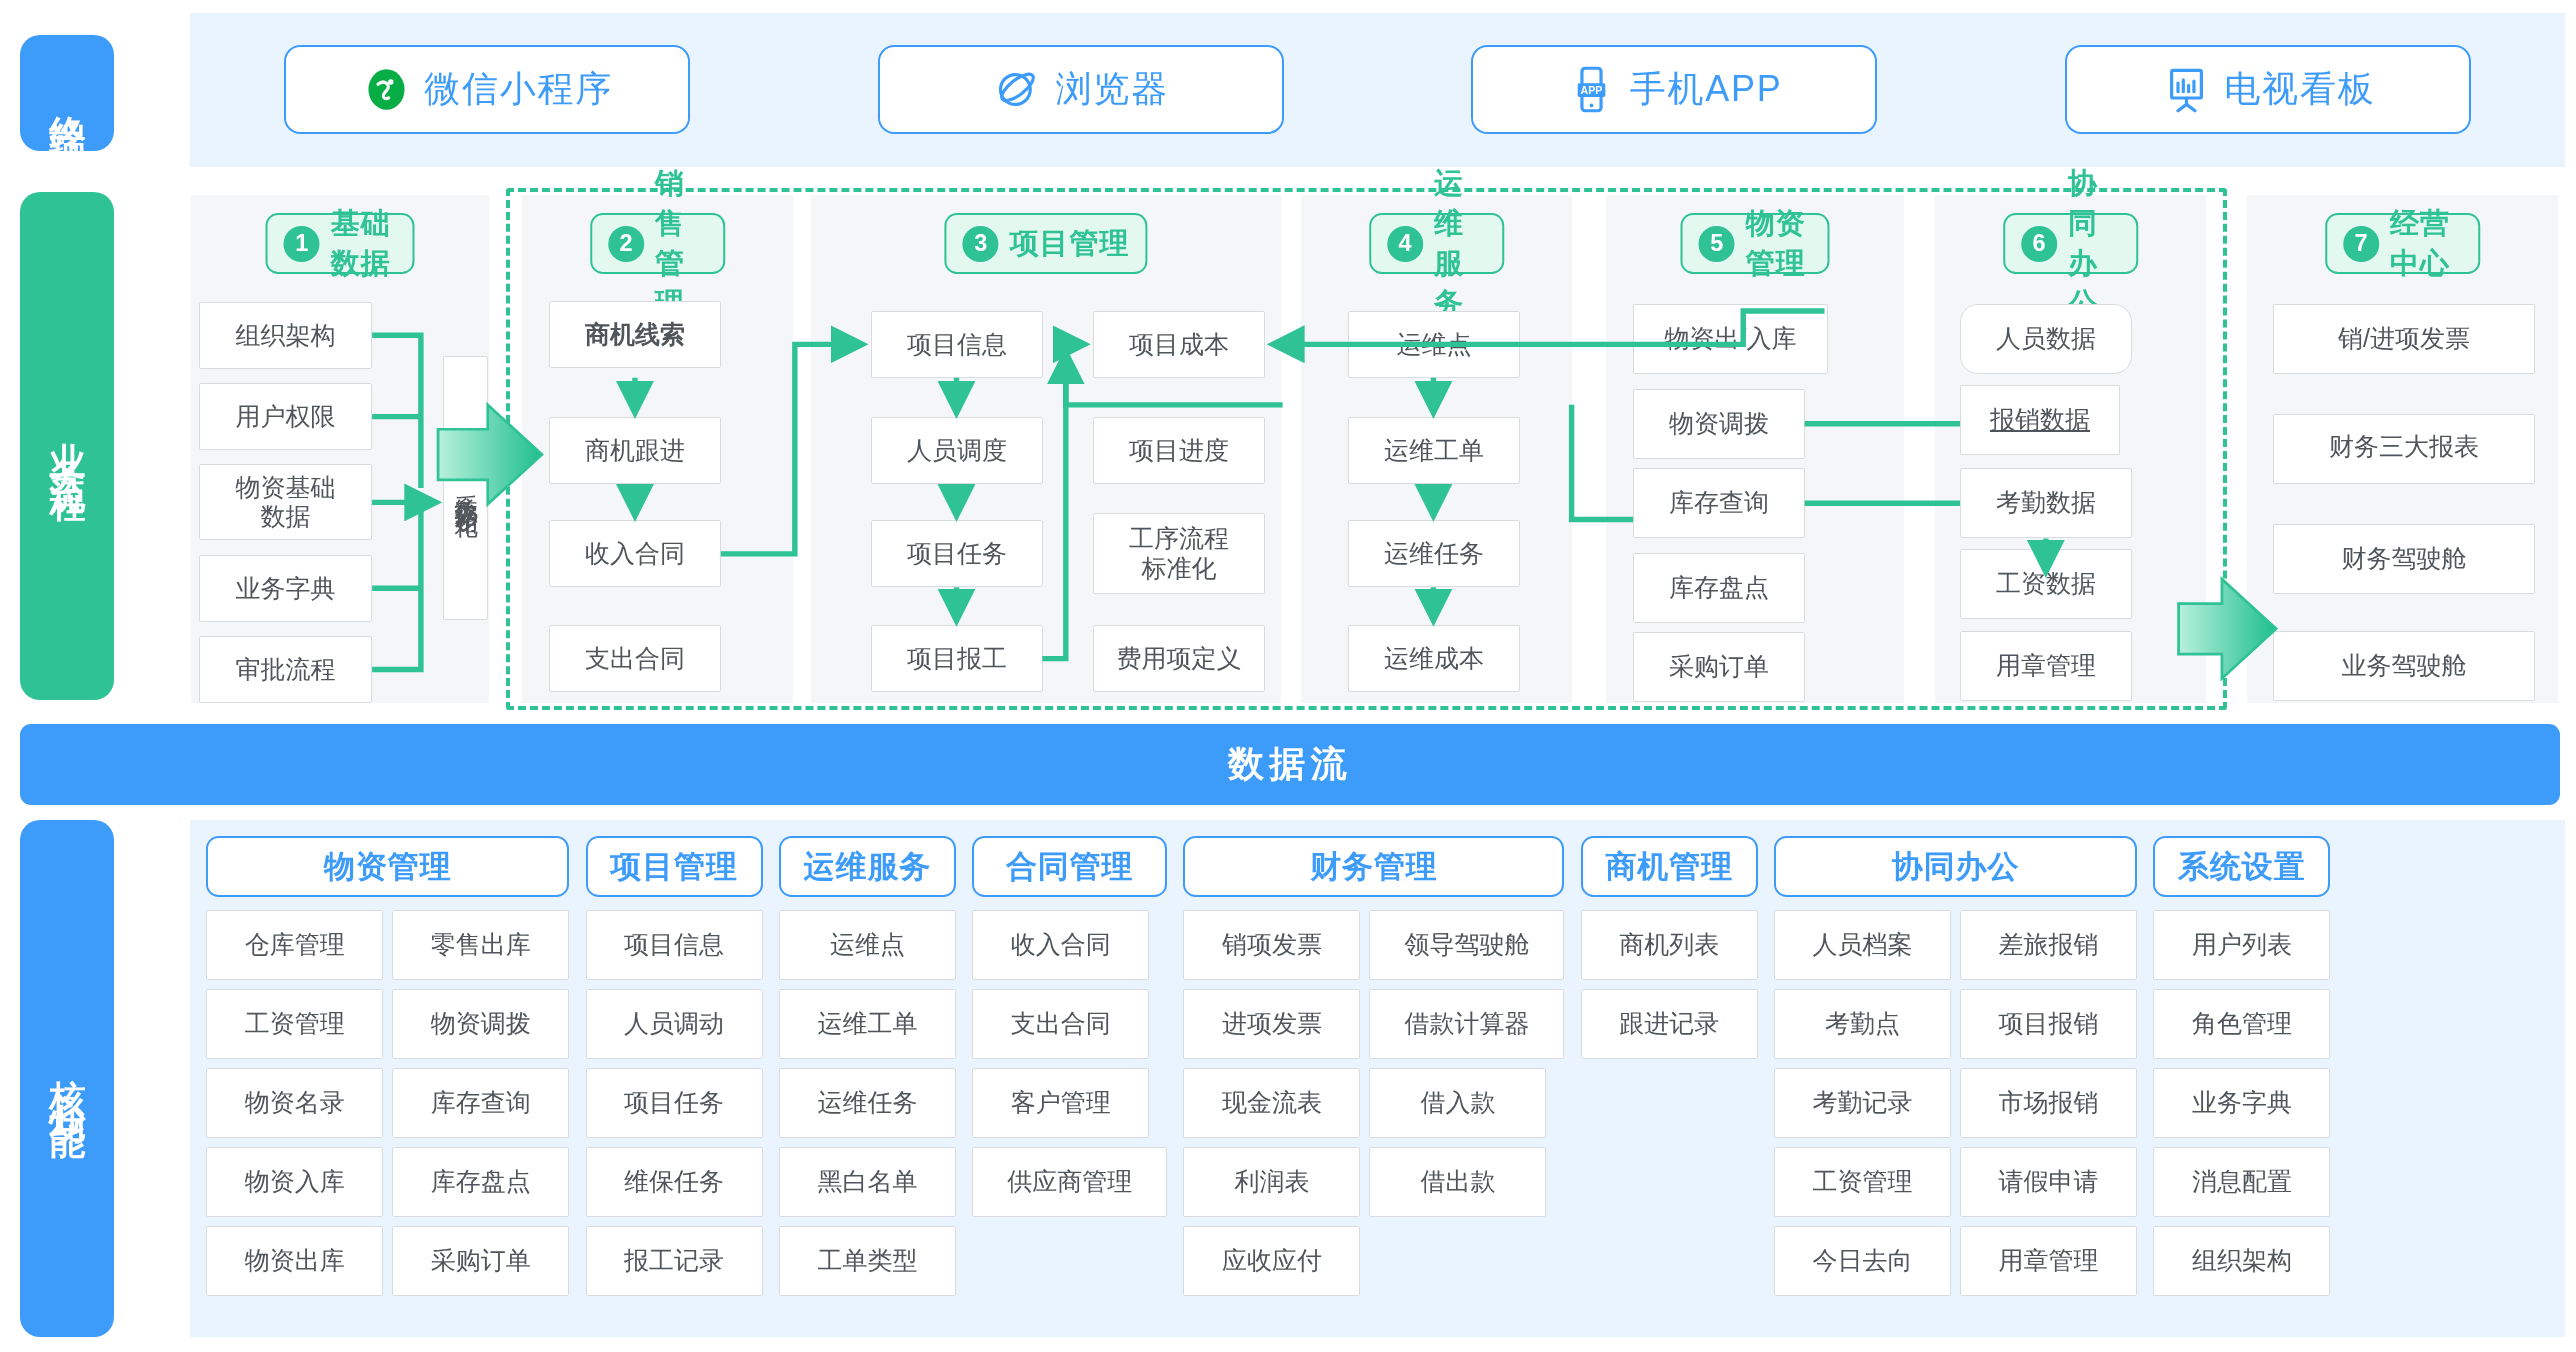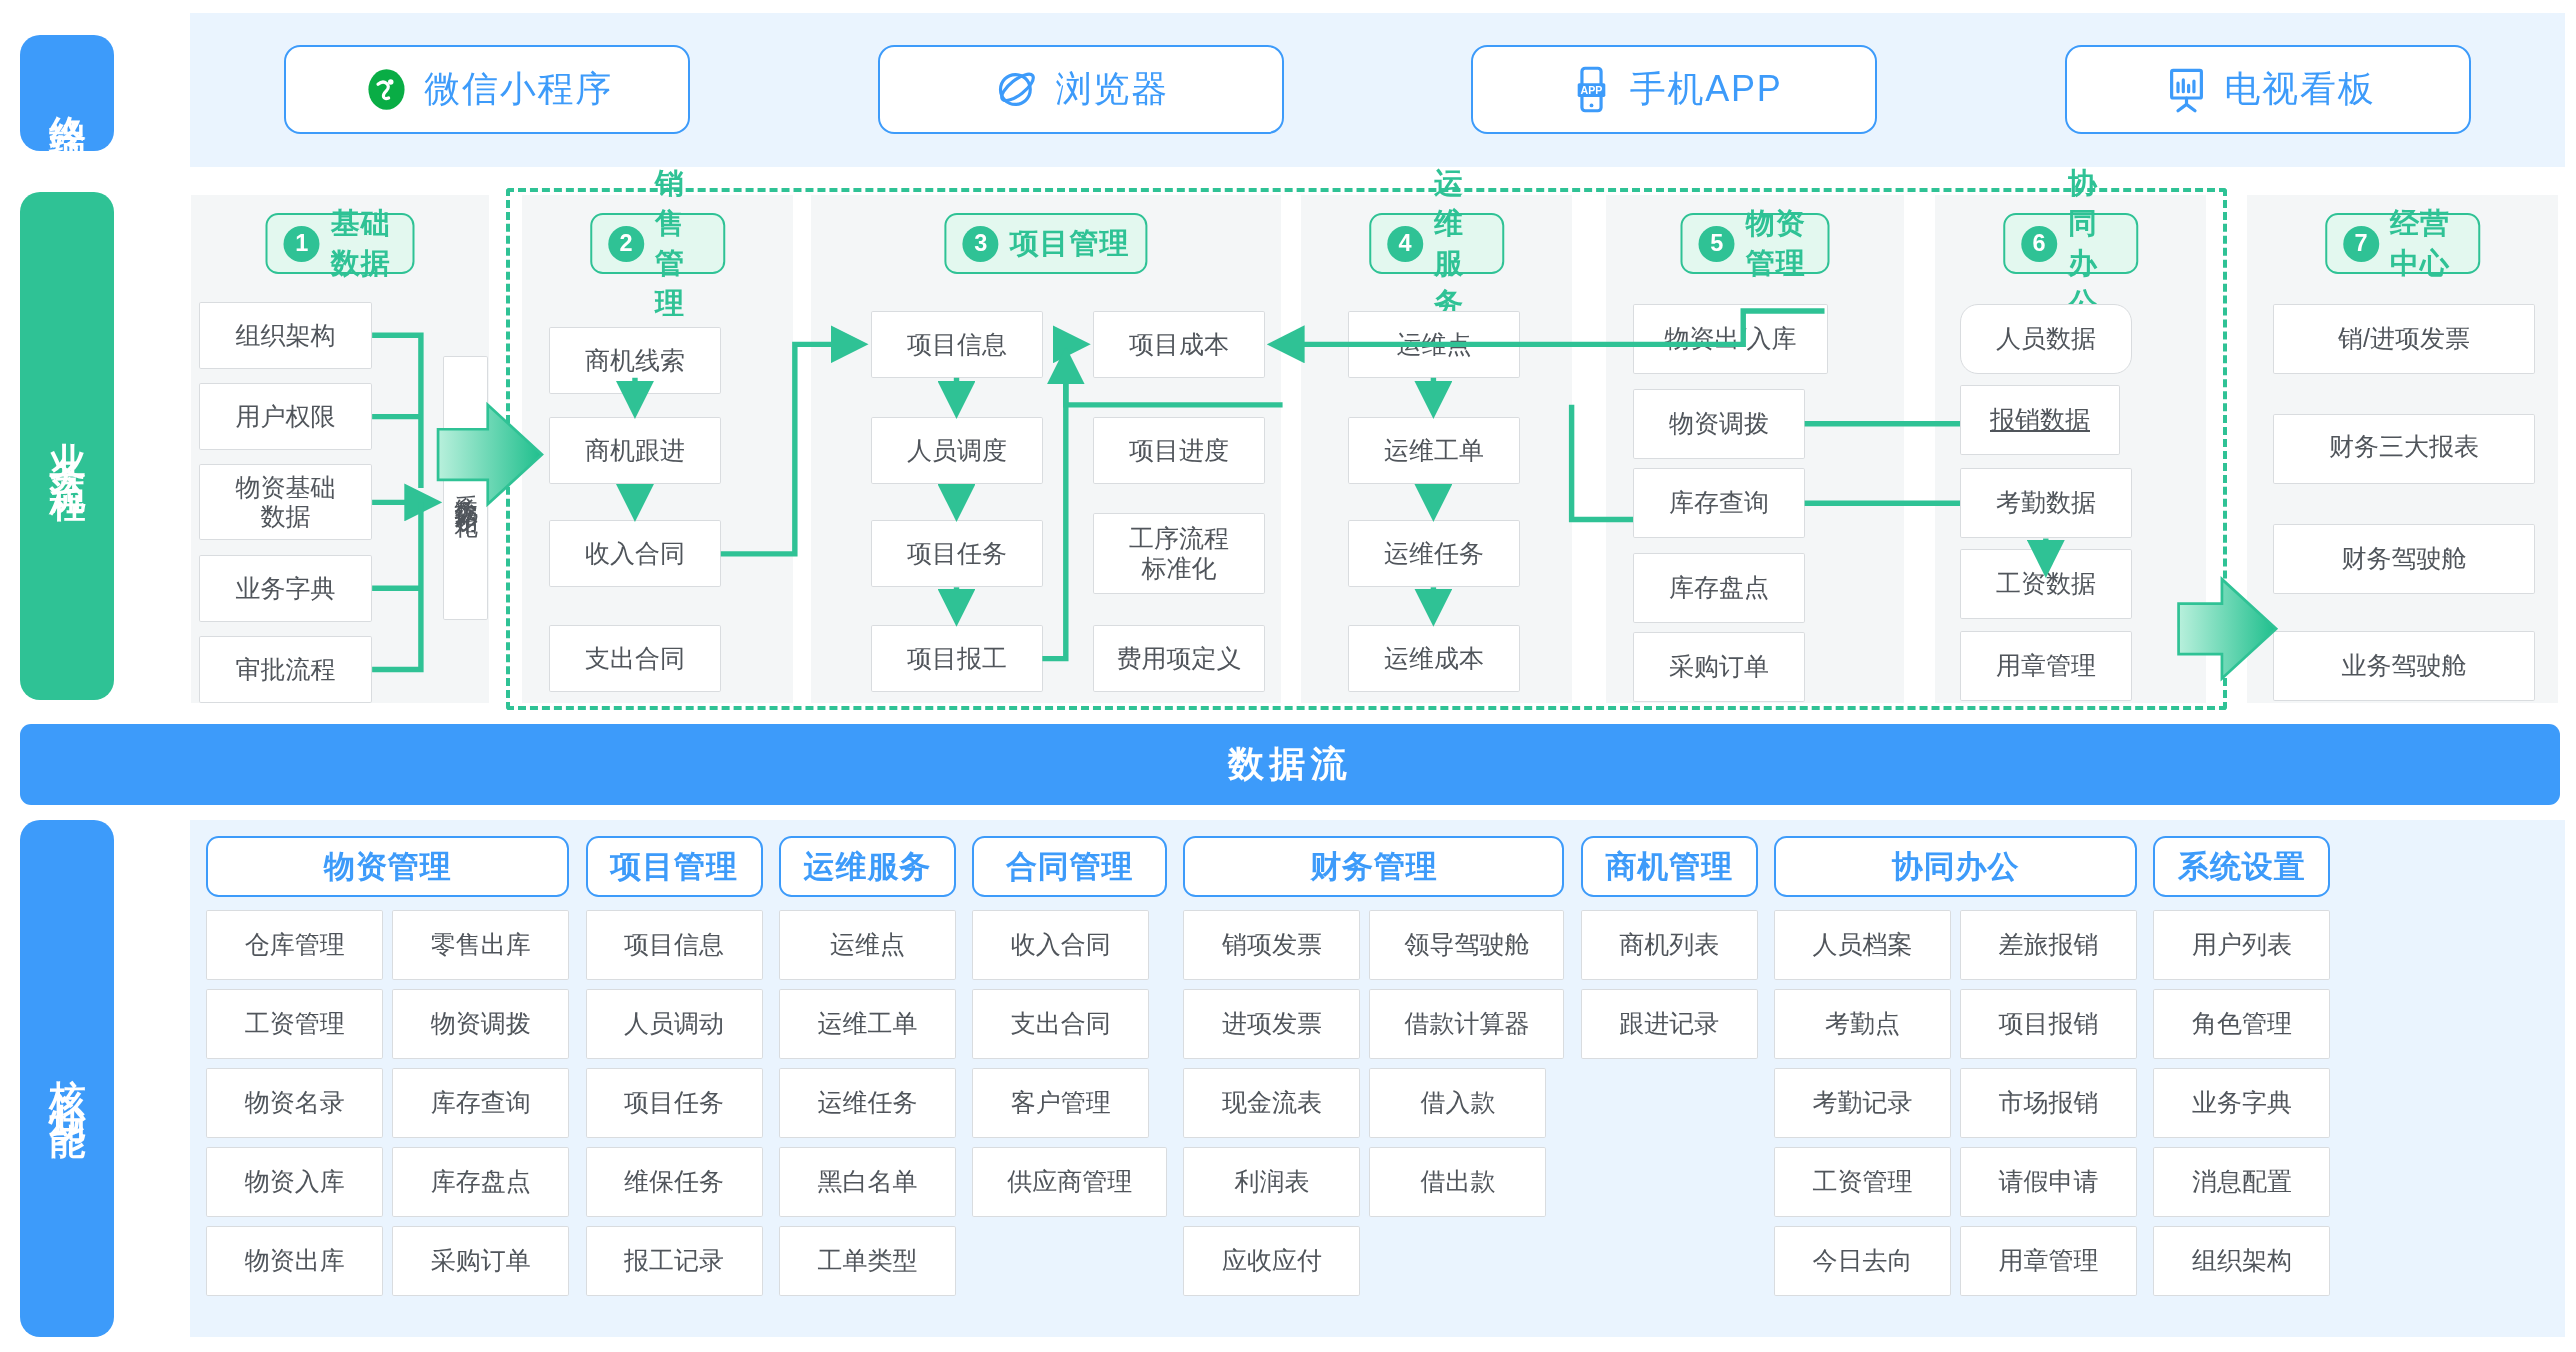--- a/index.html
+++ b/index.html
@@ -247,21 +247,21 @@
     <div id="flow-dashed"></div>
 
     <div class="fbox" style="left:199px;top:123px;width:173px;height:67px;">组织架构</div>
     <div class="fbox" style="left:199px;top:204px;width:173px;height:67px;">用户权限</div>
     <div class="fbox" style="left:199px;top:285px;width:173px;height:76px;white-space:pre-line;">物资基础
 数据</div>
     <div class="fbox" style="left:199px;top:376px;width:173px;height:67px;">业务字典</div>
     <div class="fbox" style="left:199px;top:457px;width:173px;height:67px;">审批流程</div>
     <div class="fbox vertical" style="left:443px;top:177px;width:45px;height:264px;">系统数据初始化</div>
 
-    <div class="fbox" style="left:549px;top:148px;width:172px;height:67px;">商机线索</div>
+    <div class="fbox" style="left:549px;top:122px;width:172px;height:67px;font-weight:bold;">商机线索</div>
     <div class="fbox" style="left:549px;top:238px;width:172px;height:67px;">商机跟进</div>
     <div class="fbox" style="left:549px;top:341px;width:172px;height:67px;">收入合同</div>
     <div class="fbox" style="left:549px;top:446px;width:172px;height:67px;">支出合同</div>
 
     <div class="fbox" style="left:871px;top:132px;width:172px;height:67px;">项目信息</div>
     <div class="fbox" style="left:871px;top:238px;width:172px;height:67px;">人员调度</div>
     <div class="fbox" style="left:871px;top:341px;width:172px;height:67px;">项目任务</div>
     <div class="fbox" style="left:871px;top:446px;width:172px;height:67px;">项目报工</div>
 
     <div class="fbox" style="left:1093px;top:132px;width:172px;height:67px;">项目成本</div>

